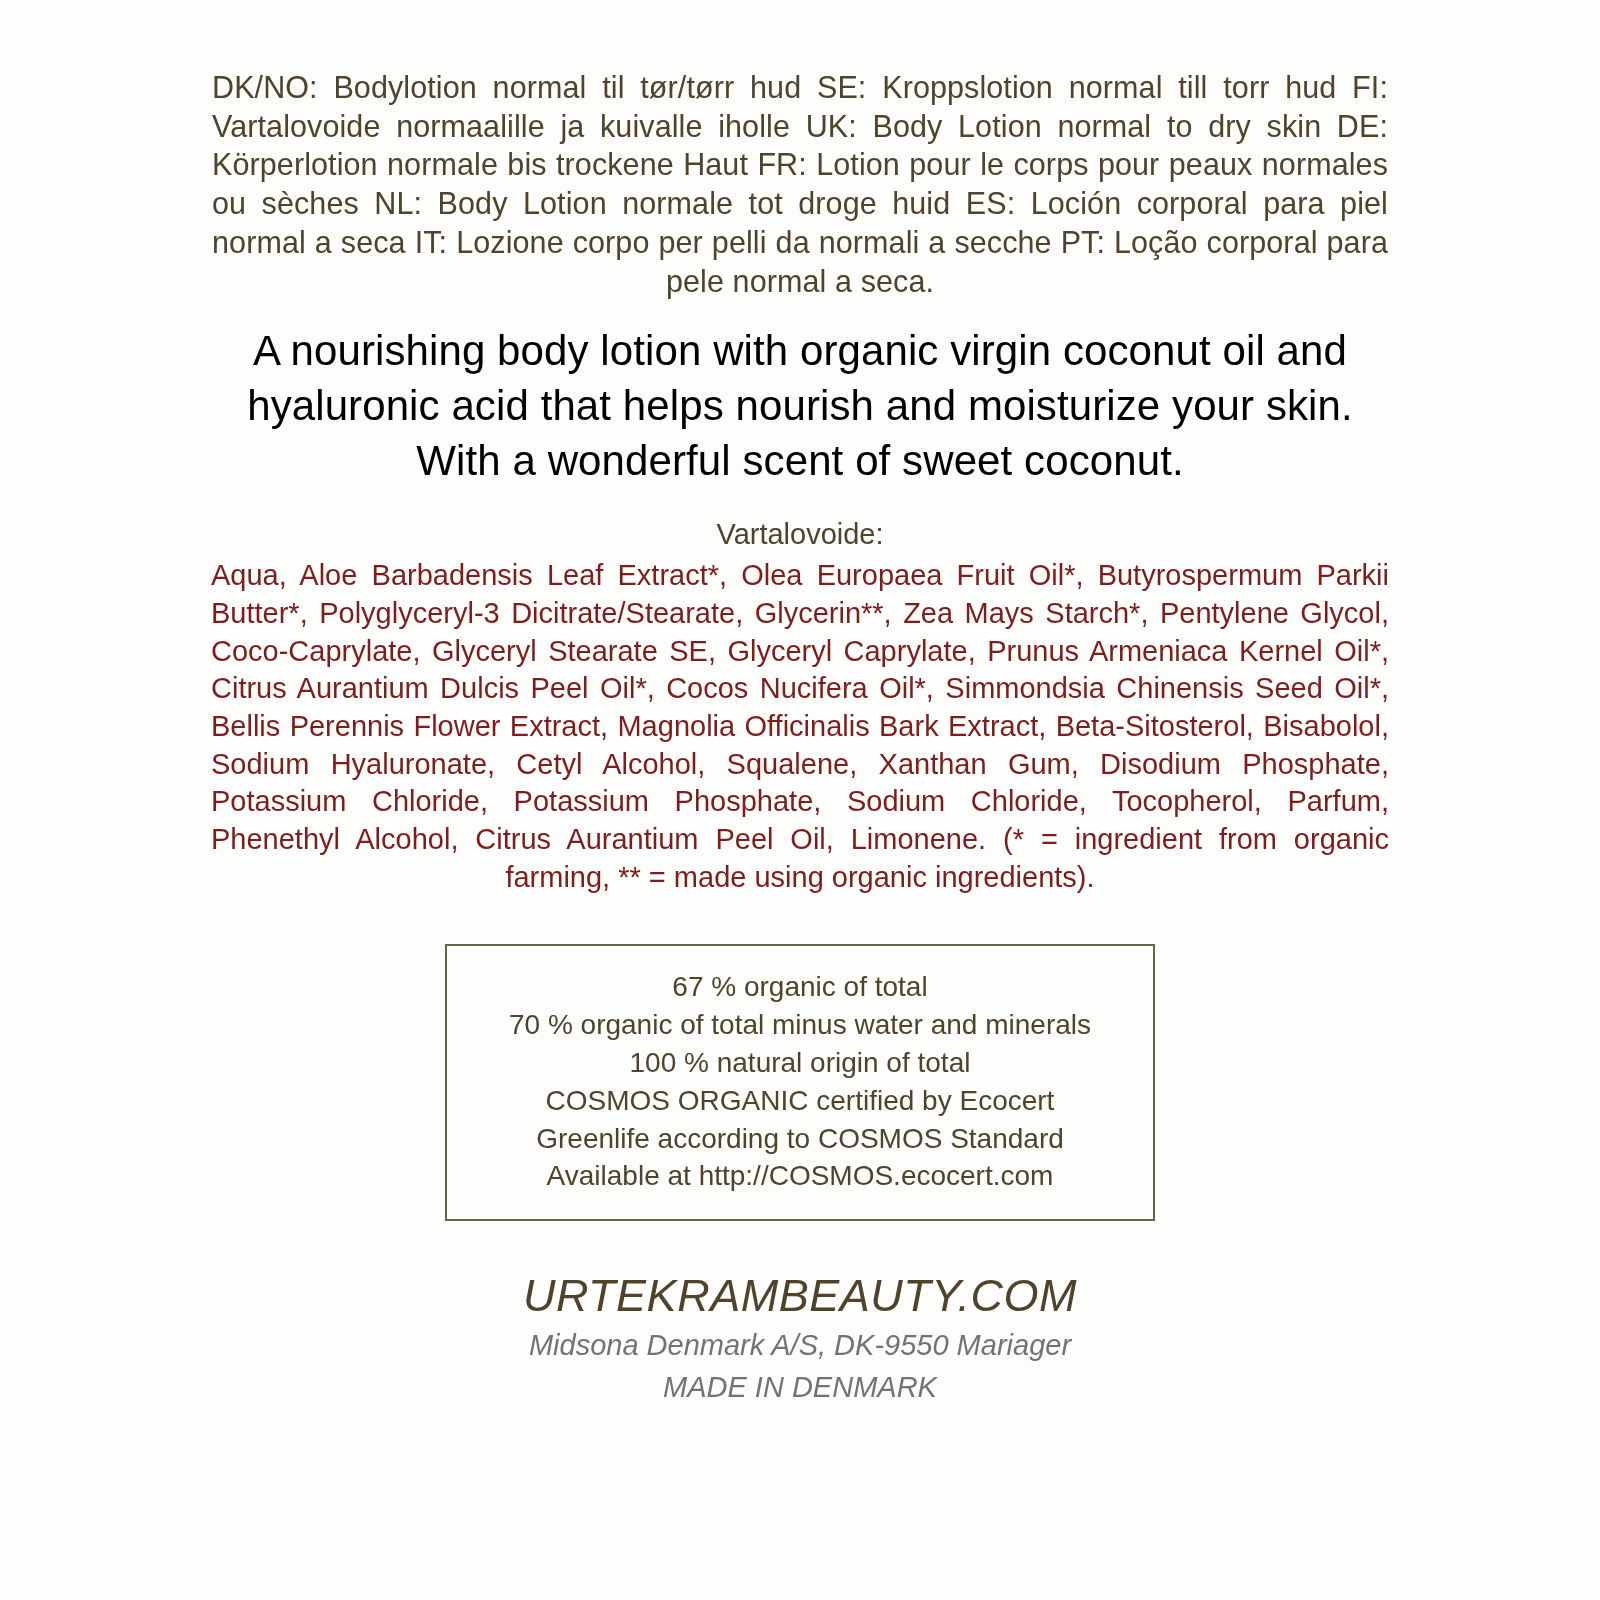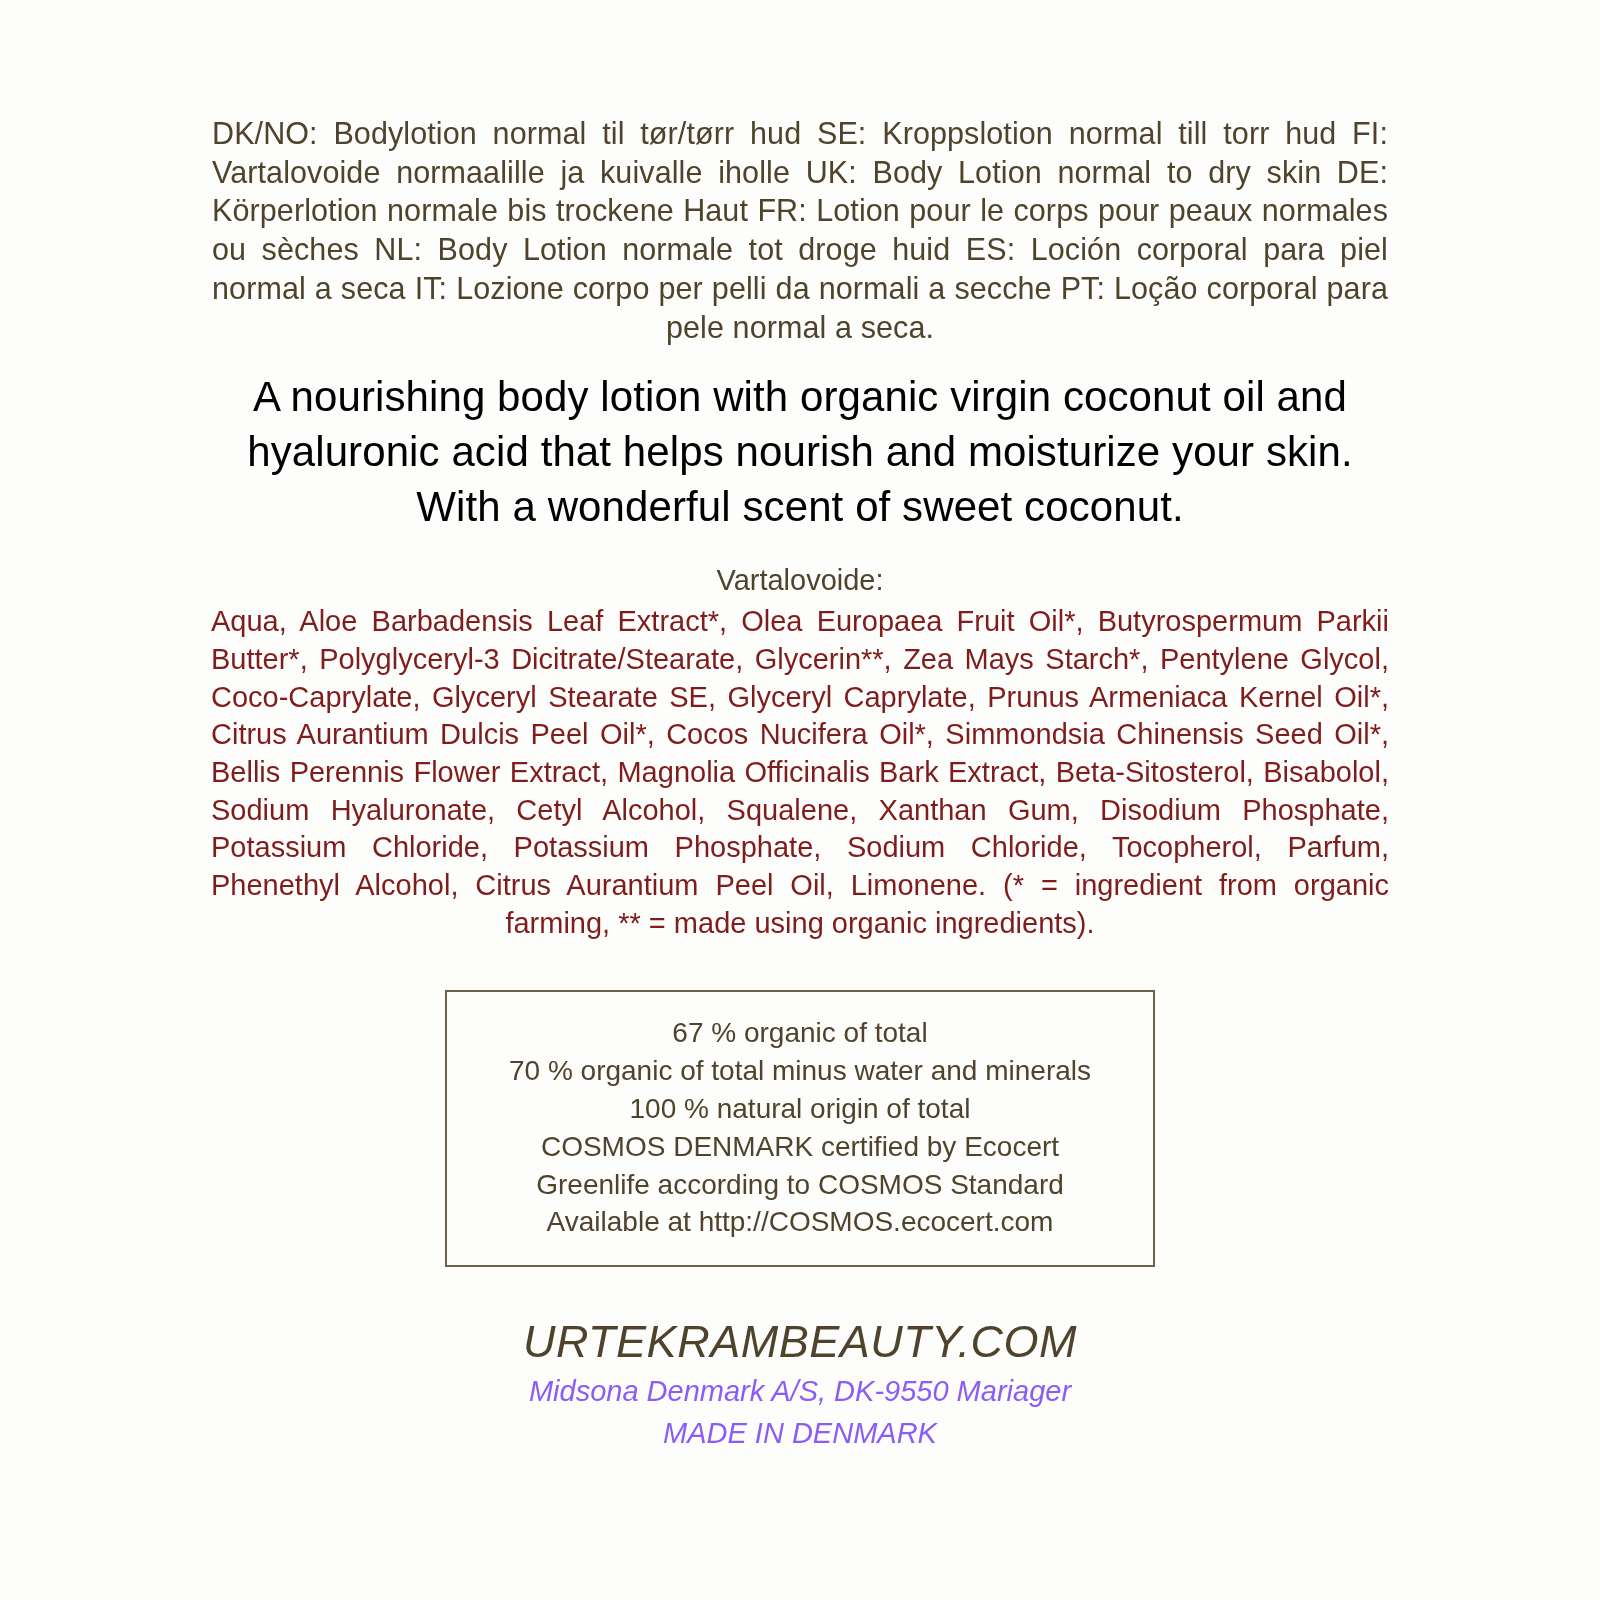--- a/index.html
+++ b/index.html
@@ -11,21 +11,21 @@
     height: 1600px;
     background: #ffffff;
     font-family: "Liberation Sans", sans-serif;
     color: #4a3f29;
     overflow: hidden;
   }
   .label {
     box-sizing: border-box;
     width: 1600px;
     height: 1600px;
-    padding: 114px 210px 0 210px;
+    padding: 68px 210px 0 210px;
     background: #fdfdfb;
   }
   .lang-block {
     font-size: 30.5px;
     line-height: 1.27;
     text-align: justify;
     text-align-last: center;
     color: #4f432c;
     letter-spacing: 0.1px;
     margin: 0 0 24px 0;
@@ -73,21 +73,21 @@
     font-style: italic;
   }
   .footer-url {
     font-size: 45px;
     letter-spacing: 0.5px;
     color: #4f432c;
     line-height: 1.2;
   }
   .footer-line {
     font-size: 29px;
-    color: #8b5cf6;
+    color: #737373;
     line-height: 1.3;
     margin-top: 4px;
   }
 </style>
 </head>
 <body>
 
 <div class="label">
 
   <p class="lang-block">DK/NO: Bodylotion normal til tør/tørr hud SE: Kroppslotion normal till torr hud FI: Vartalovoide normaalille ja kuivalle iholle UK: Body Lotion normal to dry skin DE: Körperlotion normale bis trockene Haut FR: Lotion pour le corps pour peaux normales ou sèches NL: Body Lotion normale tot droge huid ES: Loción corporal para piel normal a seca IT: Lozione corpo per pelli da normali a secche PT: Loção corporal para pele normal a seca.</p>
@@ -95,21 +95,21 @@
   <p class="headline">A nourishing body lotion with organic virgin coconut oil and hyaluronic acid that helps nourish and moisturize your skin. With a wonderful scent of sweet coconut.</p>
 
   <p class="ing-title">Vartalovoide:</p>
 
   <p class="ing-body">Aqua, Aloe Barbadensis Leaf Extract*, Olea Europaea Fruit Oil*, Butyrospermum Parkii Butter*, Polyglyceryl-3 Dicitrate/Stearate, Glycerin**, Zea Mays Starch*, Pentylene Glycol, Coco-Caprylate, Glyceryl Stearate SE, Glyceryl Caprylate, Prunus Armeniaca Kernel Oil*, Citrus Aurantium Dulcis Peel Oil*, Cocos Nucifera Oil*, Simmondsia Chinensis Seed Oil*, Bellis Perennis Flower Extract, Magnolia Officinalis Bark Extract, Beta-Sitosterol, Bisabolol, Sodium Hyaluronate, Cetyl Alcohol, Squalene, Xanthan Gum, Disodium Phosphate, Potassium Chloride, Potassium Phosphate, Sodium Chloride, Tocopherol, Parfum, Phenethyl Alcohol, Citrus Aurantium Peel Oil, Limonene. (* = ingredient from organic farming, ** = made using organic ingredients).</p>
 
   <div class="cosmos-box">
     <div class="cosmos-line">67 % organic of total</div>
     <div class="cosmos-line">70 % organic of total minus water and minerals</div>
     <div class="cosmos-line">100 % natural origin of total</div>
-    <div class="cosmos-line">COSMOS DENMARK certified by Ecocert</div>
+    <div class="cosmos-line">COSMOS ORGANIC certified by Ecocert</div>
     <div class="cosmos-line">Greenlife according to COSMOS Standard</div>
     <div class="cosmos-line">Available at http://COSMOS.ecocert.com</div>
   </div>
 
   <div class="footer">
     <div class="footer-url">URTEKRAMBEAUTY.COM</div>
     <div class="footer-line">Midsona Denmark A/S, DK-9550 Mariager</div>
     <div class="footer-line">MADE IN DENMARK</div>
   </div>
 

